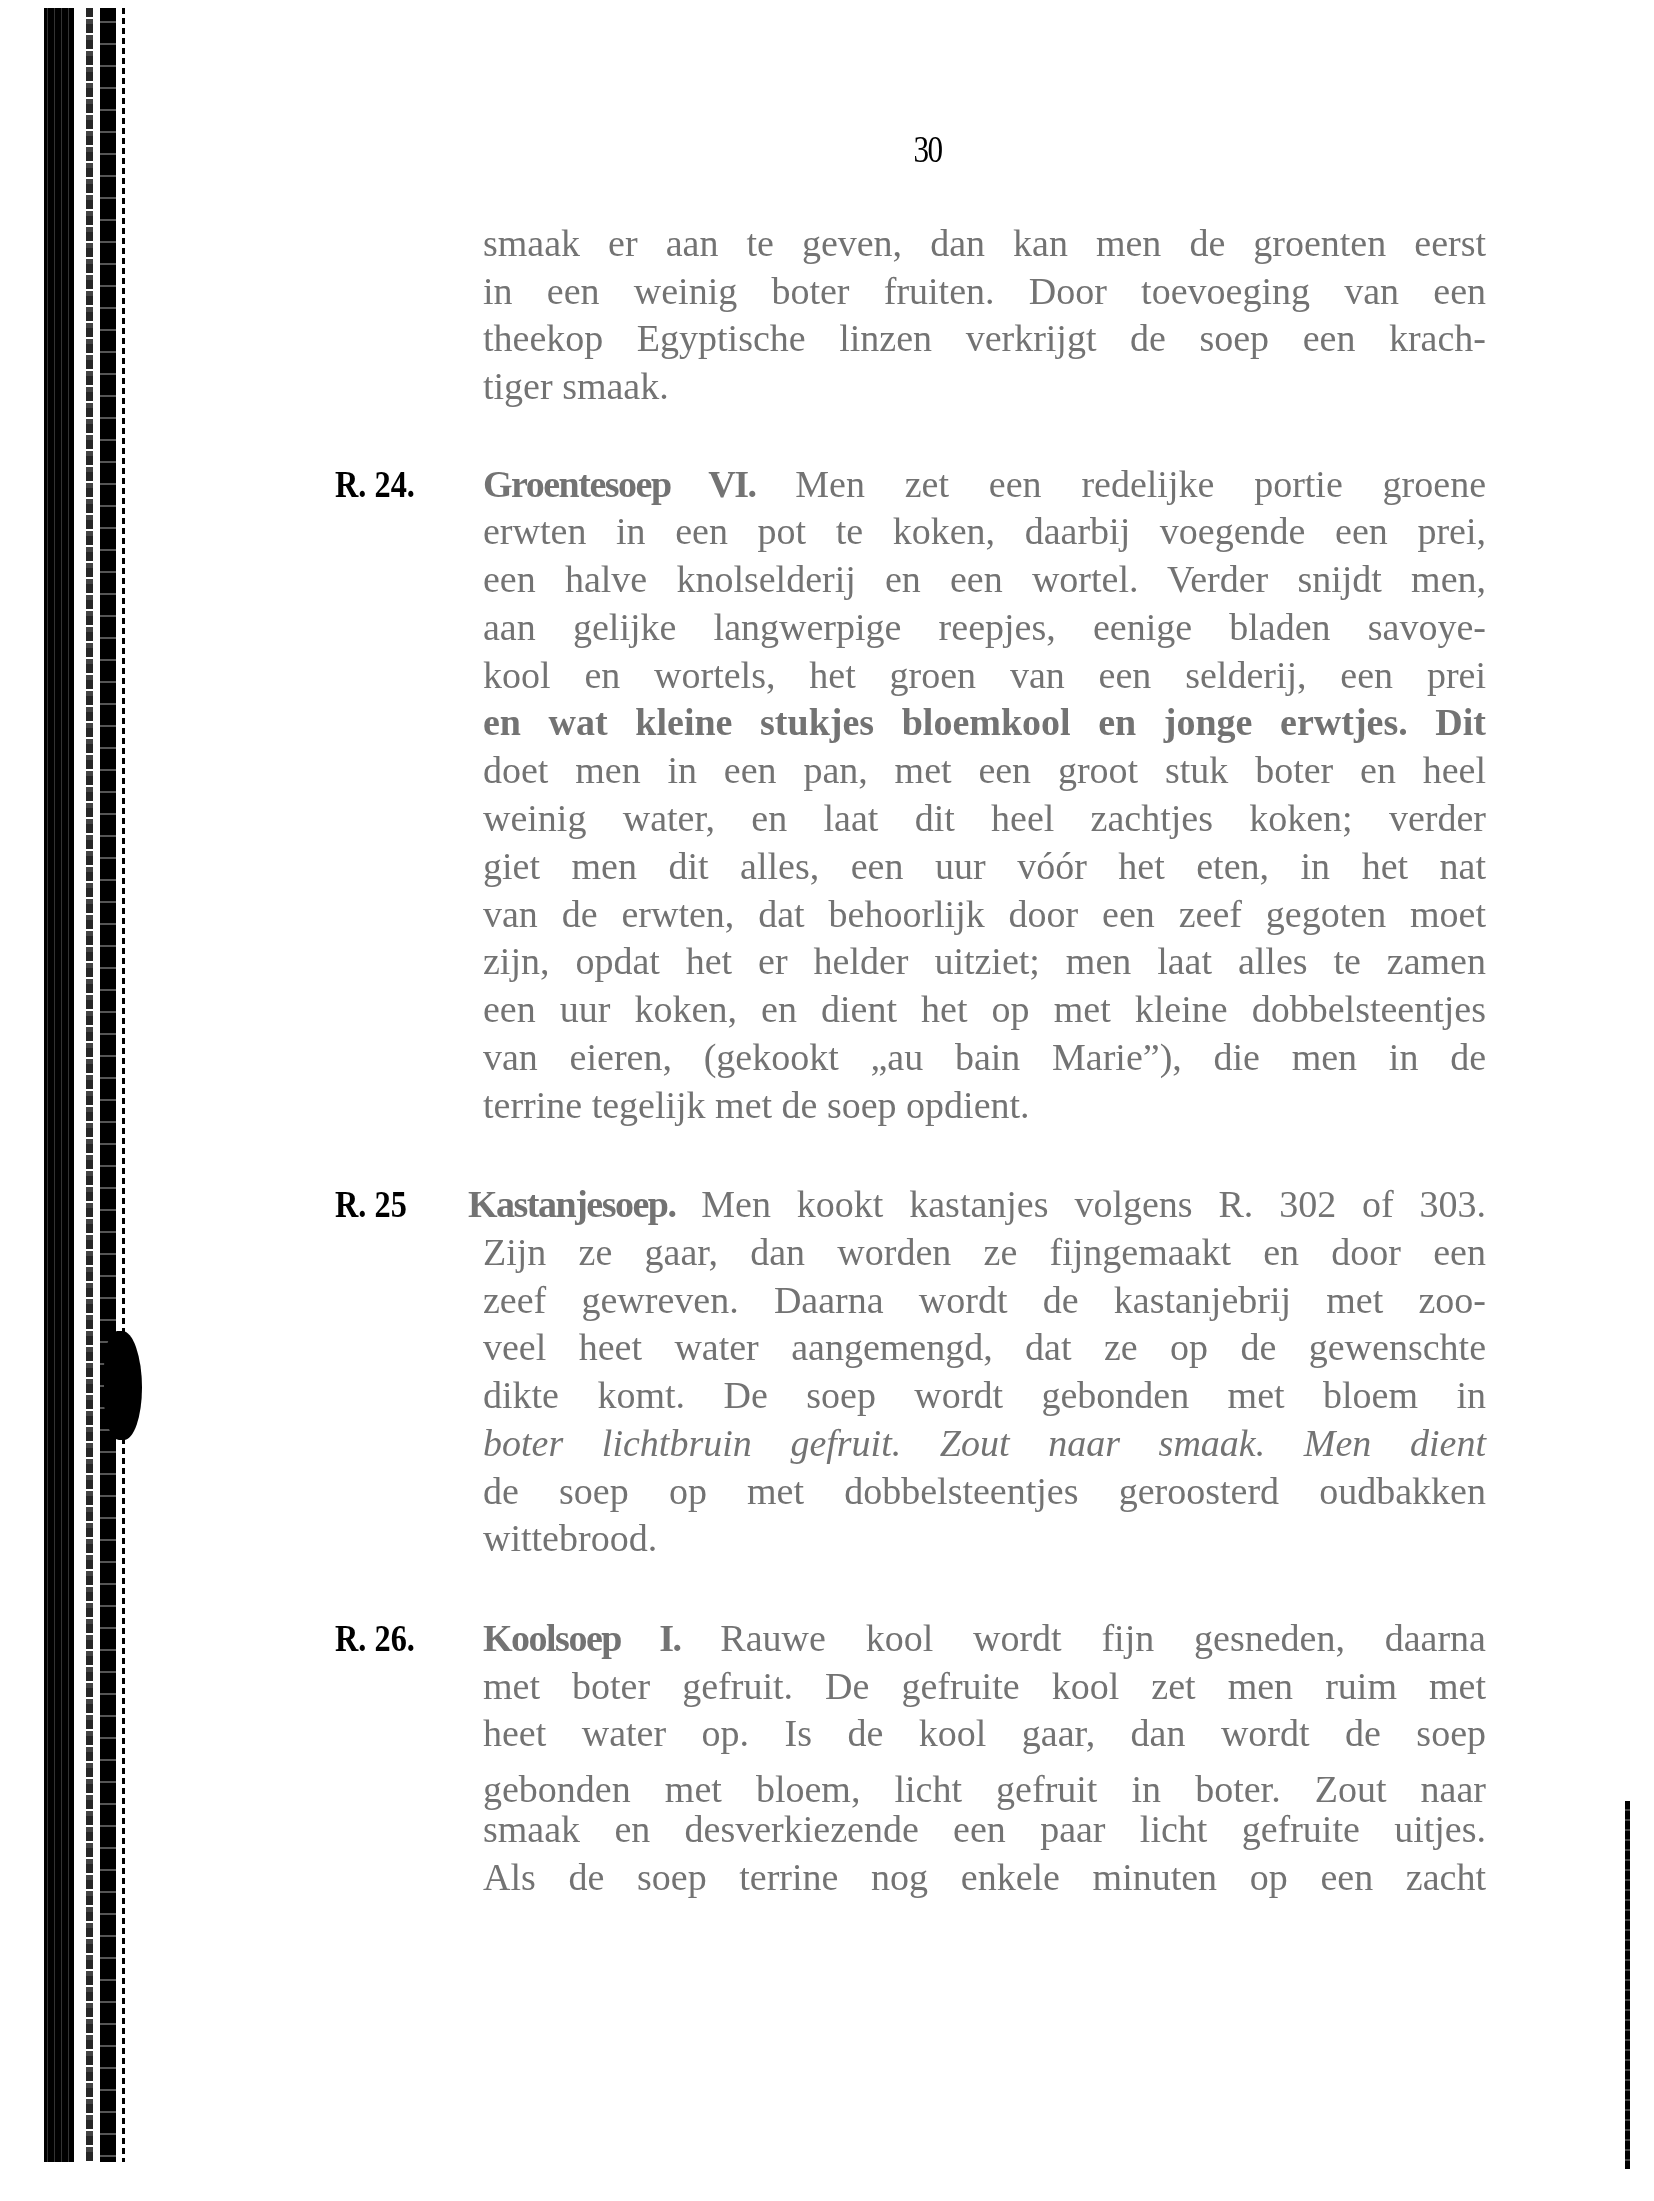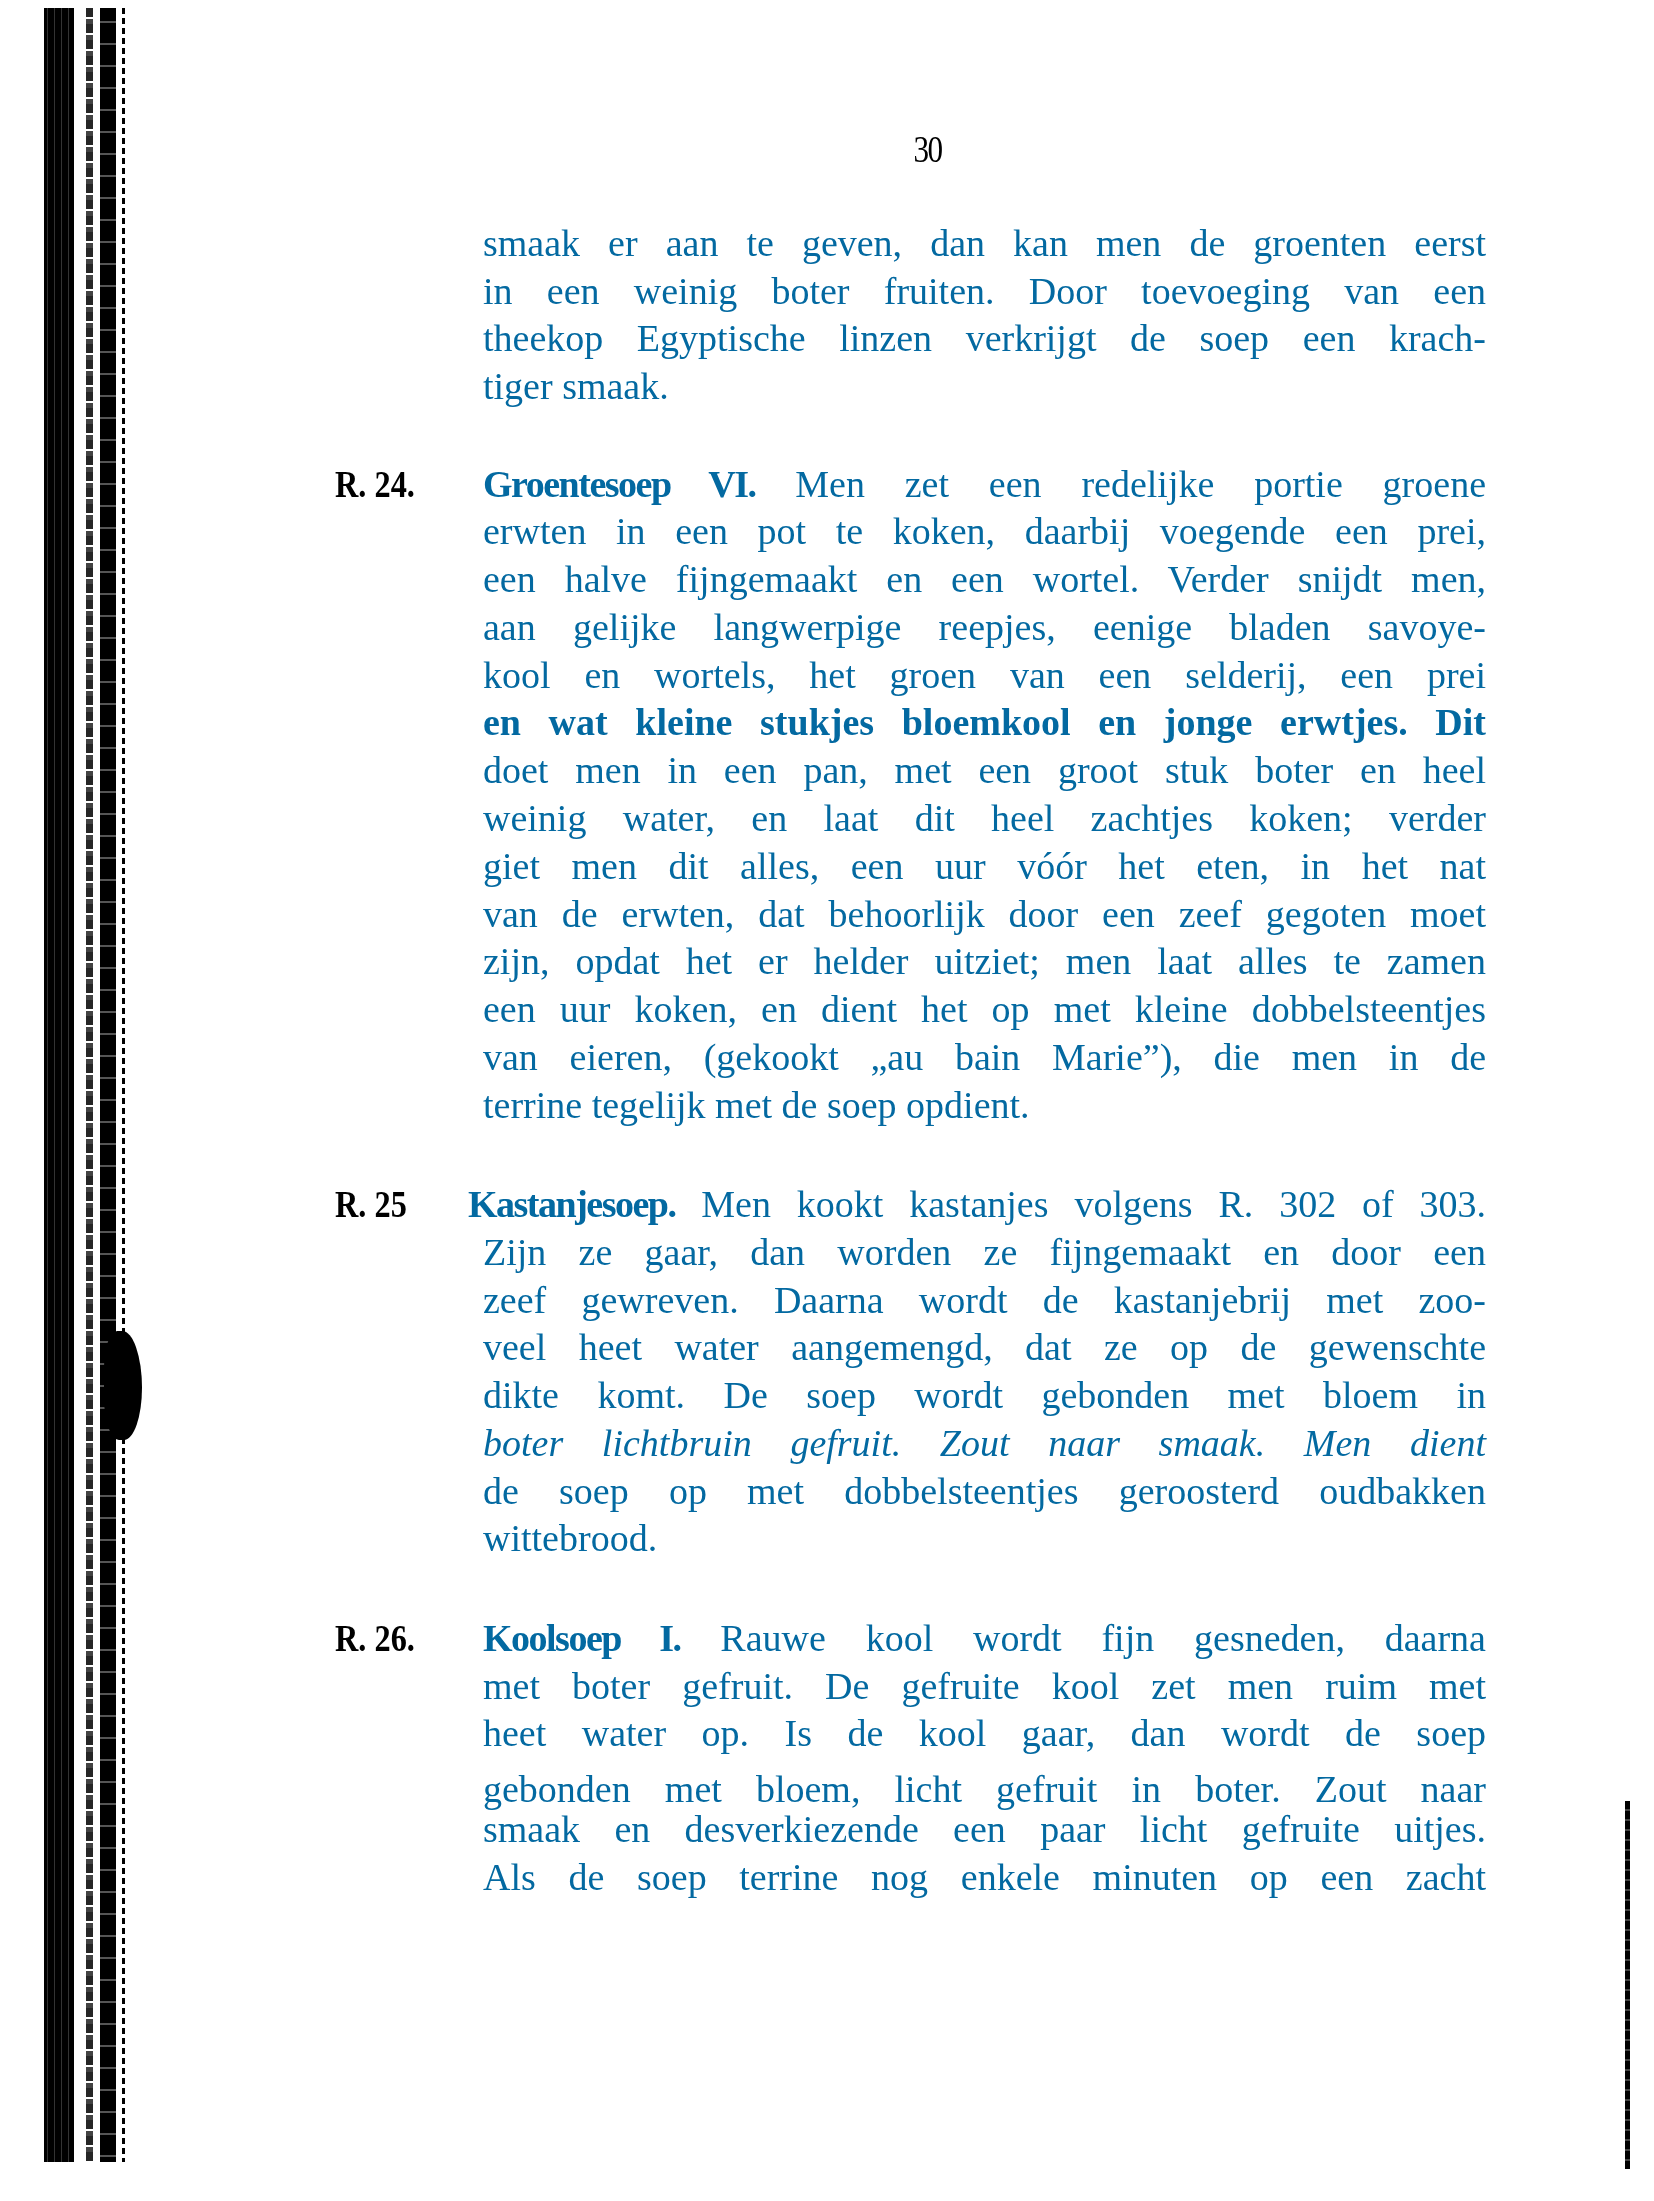--- a/index.html
+++ b/index.html
@@ -10,21 +10,21 @@
   .binding .b1 { left: 10px; width: 30px; background: repeating-linear-gradient(90deg,#000 0 3px,#333 3px 4px,#000 4px 7px); }
   .binding .b2 { left: 52px; width: 7px; background: repeating-linear-gradient(180deg,#000 0 9px,#fff 9px 11px,#222 11px 16px); opacity: .85; }
   .binding .b3 { left: 66px; width: 16px; background: repeating-linear-gradient(180deg,#000 0 13px,#555 13px 15px,#000 15px 22px); }
   .binding .b4 { left: 88px; width: 3px; background: repeating-linear-gradient(180deg,#000 0 6px,#fff 6px 10px); }
   .binding .blob { position: absolute; left: 70px; top: 1323px; width: 38px; height: 109px; background: #000; border-radius: 40% 60% 55% 45%; }
   .edge-right { position: absolute; left: 1625px; top: 1801px; width: 5px; height: 368px;
     background: repeating-linear-gradient(180deg,#000 0 8px,#444 8px 10px); }
   .page-number { position: absolute; left: 876px; top: 127px; width: 103px; text-align: center;
     font-family: "Liberation Serif", serif; font-size: 38px; color: #000; letter-spacing: -2px; transform: scaleX(0.82); }
   .line { position: absolute; left: 483px; width: 1003px; height: 48px; line-height: 48px;
-    font-family: "Liberation Serif", serif; font-size: 38px; color: #0369a1; white-space: nowrap;
+    font-family: "Liberation Serif", serif; font-size: 38px; color: #737373; white-space: nowrap;
     text-align: justify; text-align-last: justify; }
   .line.last { text-align-last: left; }
   .label { position: absolute; left: 335px; height: 48px; line-height: 48px;
     font-family: "Liberation Serif", serif; font-size: 38px; font-weight: bold; color: #000; white-space: nowrap;
     transform: scaleX(0.85); transform-origin: left center; }
   .title { font-weight: bold; letter-spacing: -1.5px; }
 </style>
 </head>
 <body>
 
@@ -48,21 +48,21 @@
     <div class="line last" style="top: 362px; transform-origin: left center;">tiger smaak.</div>
   </div>
 
   <div>
     <div class="label" style="top:460px">R. 24.</div>
     <div class="line" style="top: 460px; transform-origin: left center;">
       <span class="title">Groentesoep VI.</span>
       <span>Men zet een redelijke portie groene</span>
     </div>
     <div class="line" style="top: 507px; transform-origin: left center;">erwten in een pot te koken, daarbij voegende een prei,</div>
-    <div class="line" style="top: 555px; transform-origin: left center;">een halve fijngemaakt en een wortel. Verder snijdt men,</div>
+    <div class="line" style="top: 555px; transform-origin: left center;">een halve knolselderij en een wortel. Verder snijdt men,</div>
     <div class="line" style="top: 603px; transform-origin: left center;">aan gelijke langwerpige reepjes, eenige bladen savoye-</div>
     <div class="line" style="top: 651px; transform-origin: left center;">kool en wortels, het groen van een selderij, een prei</div>
     <div class="line" style="top: 698px; transform-origin: left center; font-weight: bold;">en wat kleine stukjes bloemkool en jonge erwtjes. Dit</div>
     <div class="line" style="top: 746px; transform-origin: left center;">doet men in een pan, met een groot stuk boter en heel</div>
     <div class="line" style="top: 794px; transform-origin: left center;">weinig water, en laat dit heel zachtjes koken; verder</div>
     <div class="line" style="top: 842px; transform-origin: left center;">giet men dit alles, een uur vóór het eten, in het nat</div>
     <div class="line" style="top: 890px; transform-origin: left center;">van de erwten, dat behoorlijk door een zeef gegoten moet</div>
     <div class="line" style="top: 937px; transform-origin: left center;">zijn, opdat het er helder uitziet; men laat alles te zamen</div>
     <div class="line" style="top: 985px; transform-origin: left center;">een uur koken, en dient het op met kleine dobbelsteentjes</div>
     <div class="line" style="top: 1033px; transform-origin: left center;">van eieren, (gekookt „au bain Marie”), die men in de</div>

